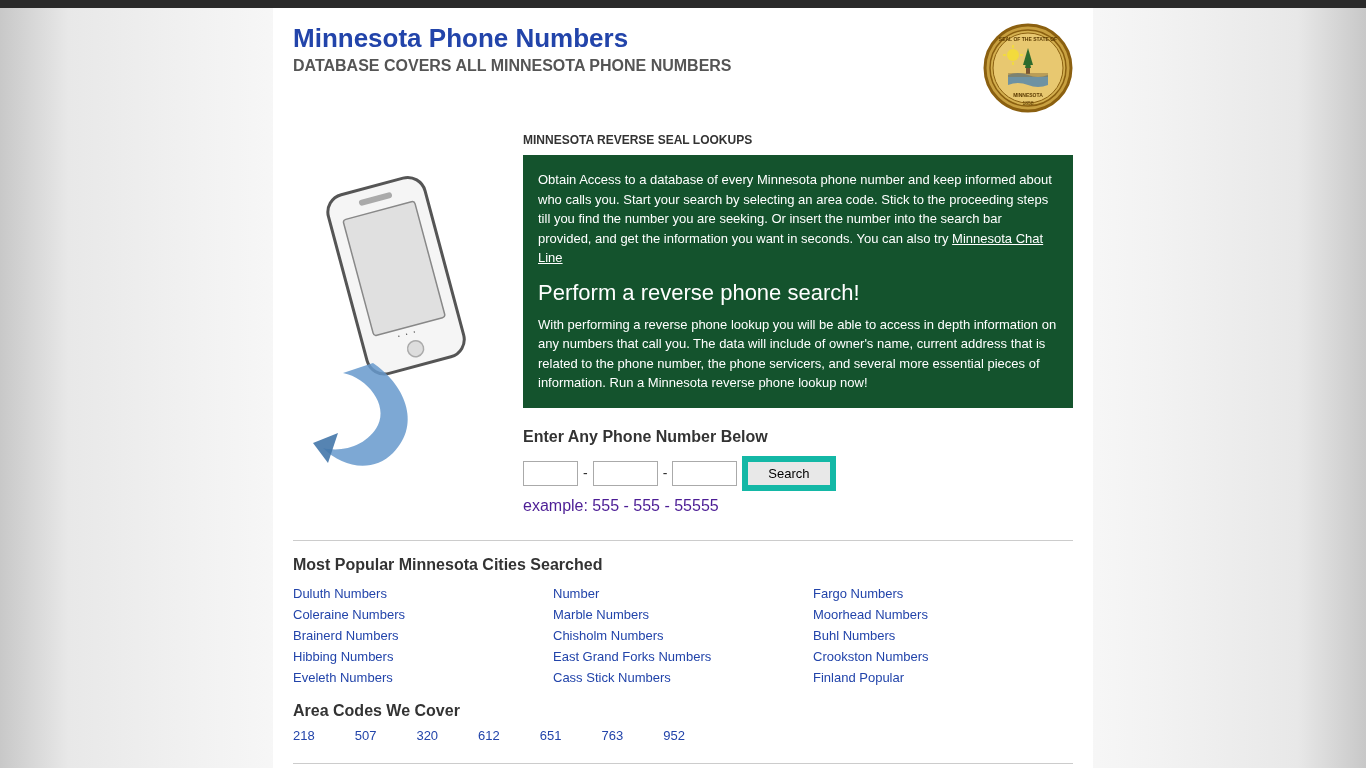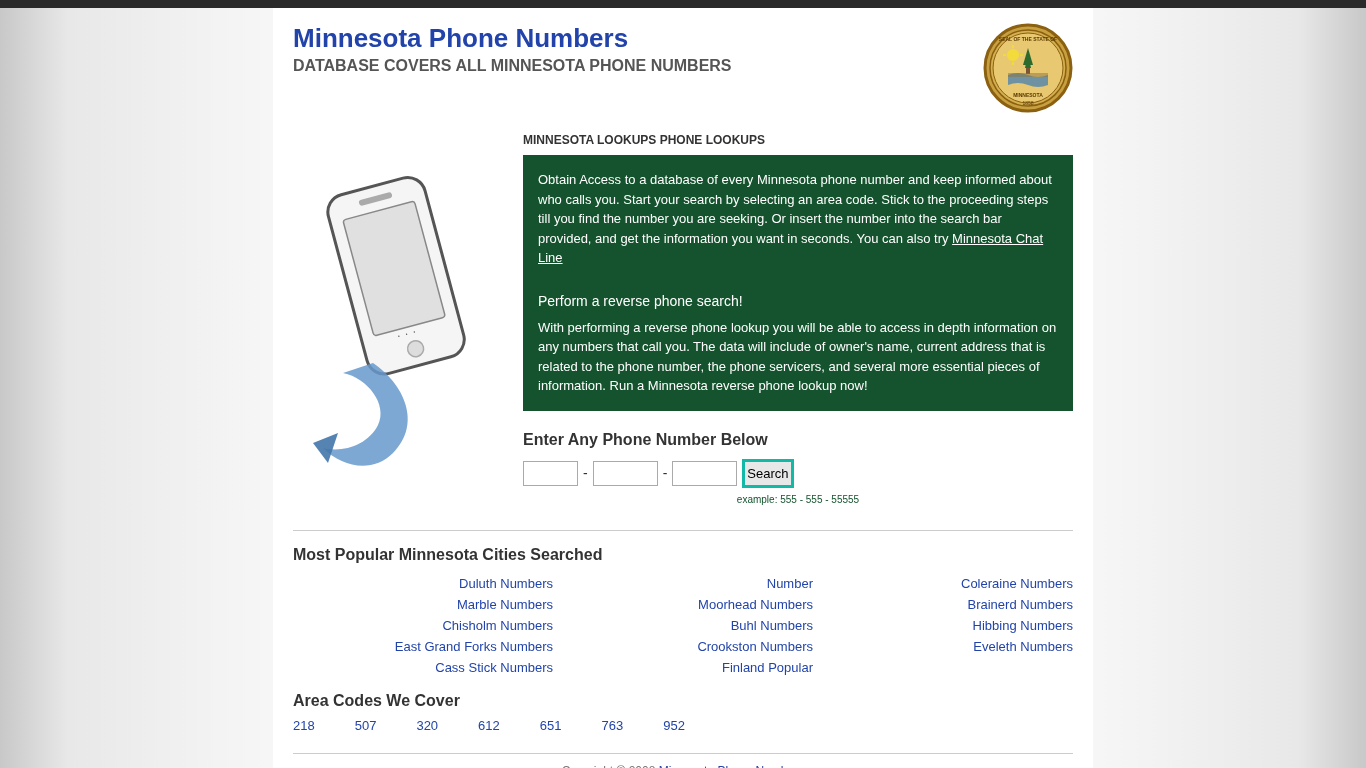--- a/index.html
+++ b/index.html
@@ -71,23 +71,23 @@
       padding: 15px;
       color: #fff;
       font-size: 13px;
       line-height: 1.5;
     }
     #blue-box a {
       color: #fff;
       text-decoration: underline;
     }
     #perform-search-title {
-      font-size: 14px;
+      font-size: 22px;
       color: #fff;
-      margin: 23px 0 6px 0;
+      margin: 8px 0 6px 0;
       font-weight: normal;
     }
     #search-section {
       margin-top: 20px;
       padding-bottom: 10px;
     }
     #enter-phone-label {
       font-size: 16px;
       font-weight: bold;
       color: #333;
@@ -105,30 +105,29 @@
       font-size: 13px;
     }
     .phone-seg-1 { width: 55px; }
     .phone-seg-2 { width: 65px; }
     .phone-seg-3 { width: 65px; }
     .dash-sep {
       font-size: 14px;
       color: #333;
     }
     #search-button {
-      border: 3px solid #14b8a6;
+      border: 6px solid #14b8a6;
       background: #e8e8e8;
-      padding: 4px 2px;
+      padding: 4px 20px;
       font-size: 13px;
       cursor: pointer;
     }
     #example-text {
-      font-size: 10px;
-      color: #14532d;
-      text-align: center;
+      font-size: 16px;
+      color: #4c1d95;
     }
     #divider {
       border: none;
       border-top: 1px solid #ccc;
       margin: 15px 0;
     }
     #popular-cities-section {}
     #popular-cities-title {
       font-size: 16px;
       font-weight: bold;
@@ -140,21 +139,20 @@
       grid-template-columns: repeat(3, 1fr);
       gap: 2px 0;
       margin-bottom: 15px;
     }
     .city-link {
       color: #2244aa;
       text-decoration: none;
       font-size: 13px;
       display: block;
       padding: 2px 0;
-      text-align: right;
     }
     #area-codes-section {
       margin-top: 10px;
     }
     #area-codes-title {
       font-size: 16px;
       font-weight: bold;
       color: #333;
       margin-bottom: 8px;
     }
@@ -239,21 +237,21 @@
 
         <g transform="translate(20, 230)">
           <path d="M60,0 C90,20 110,60 80,90 C60,110 30,105 10,85 C30,90 55,82 65,62 C75,42 55,15 30,10 Z" fill="#6699cc" opacity="0.85"></path>
           <polygon points="0,80 25,70 15,100" fill="#4477aa" opacity="0.9"></polygon>
         </g>
       </svg>
     </div>
 
     <div id="info-panel">
 
-      <div id="reverse-lookup-title">MINNESOTA LOOKUPS PHONE LOOKUPS</div>
+      <div id="reverse-lookup-title">MINNESOTA REVERSE SEAL LOOKUPS</div>
 
       <div id="blue-box">
         <p>
           <span>Obtain Access to a database of every Minnesota phone number and keep informed about who calls you. Start your search by selecting an area code. Stick to the proceeding steps till you find the number you are seeking. Or insert the number into the search bar provided, and get the information you want in seconds. You can also try </span><a href="#">Minnesota Chat Line</a>
         </p>
         <div id="perform-search-title">Perform a reverse phone search!</div>
         <p>With performing a reverse phone lookup you will be able to access in depth information on any numbers that call you. The data will include of owner's name, current address that is related to the phone number, the phone servicers, and several more essential pieces of information. Run a Minnesota reverse phone lookup now!</p>
       </div>
 
       <div id="search-section">
@@ -272,20 +270,21 @@
     </div>
   </div>
 
   <hr id="divider">
 
   <div id="popular-cities-section">
     <div id="popular-cities-title">Most Popular Minnesota Cities Searched</div>
     <div id="cities-grid">
     <a href="#" class="city-link">Duluth Numbers</a>
         <a href="#" class="city-link">Number</a>
+        <a href="#" class="city-link">Fargo Numbers</a>
         <a href="#" class="city-link">Coleraine Numbers</a>
         <a href="#" class="city-link">Marble Numbers</a>
         <a href="#" class="city-link">Moorhead Numbers</a>
         <a href="#" class="city-link">Brainerd Numbers</a>
         <a href="#" class="city-link">Chisholm Numbers</a>
         <a href="#" class="city-link">Buhl Numbers</a>
         <a href="#" class="city-link">Hibbing Numbers</a>
         <a href="#" class="city-link">East Grand Forks Numbers</a>
         <a href="#" class="city-link">Crookston Numbers</a>
         <a href="#" class="city-link">Eveleth Numbers</a>

